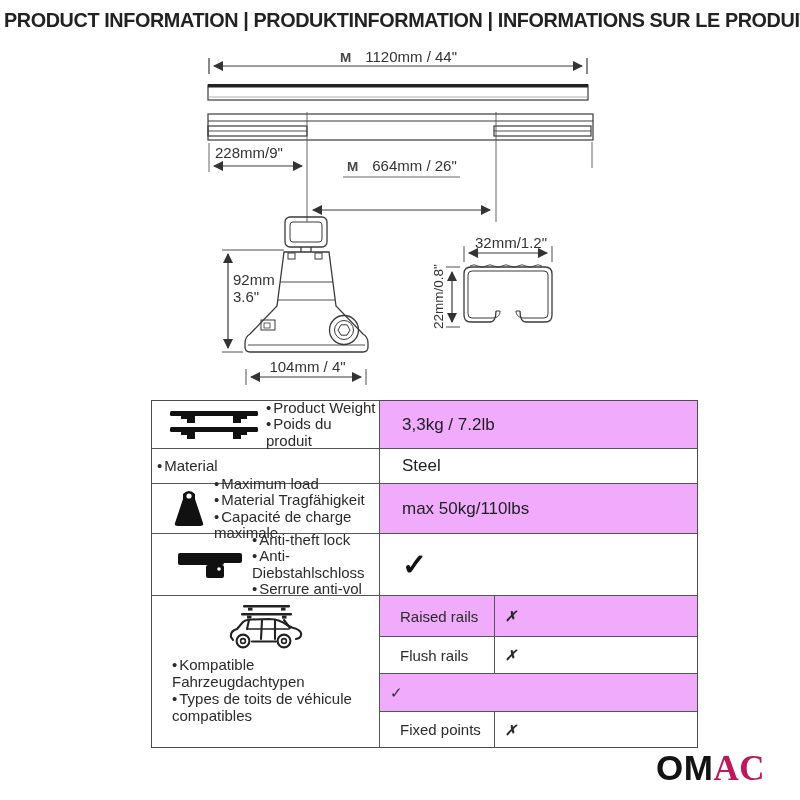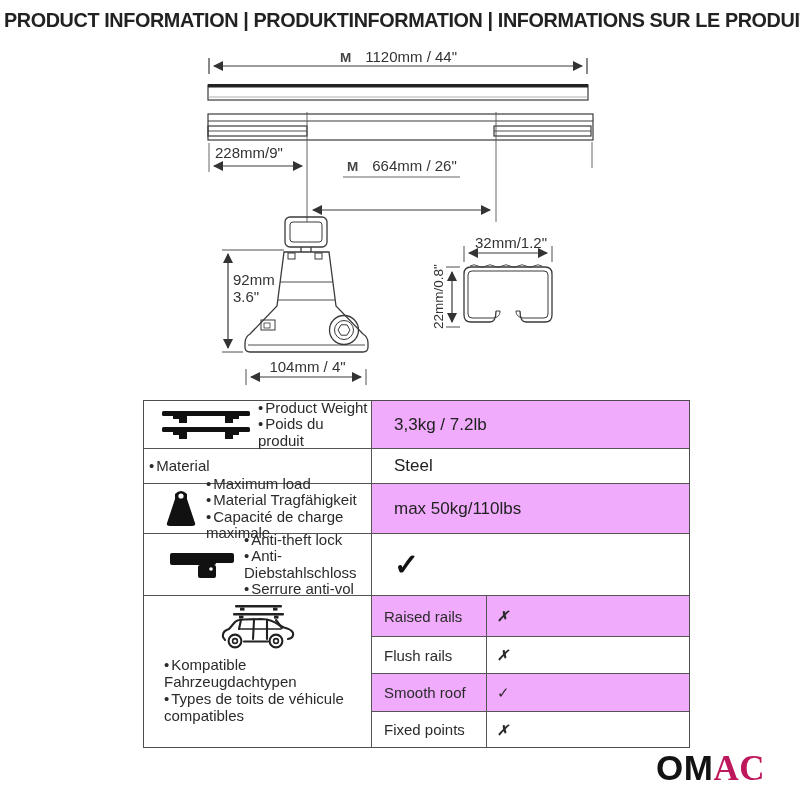--- a/index.html
+++ b/index.html
@@ -16,37 +16,37 @@
   }
   
   .dim{font-size:15px;color:#333;white-space:nowrap;}
   .dim .m{font-size:13.5px;margin-right:14px;font-weight:bold;color:#444;}
   .dim-row{display:flex;align-items:baseline;}
   .rot{transform:rotate(-90deg);transform-origin:center center;text-align:center;}
   
   svg.draw{left:0;top:0;pointer-events:none;}
   
   .spec-table{
-    left:143px;top:400px;width:545px;height:346px;
+    left:151px;top:400px;width:545px;height:346px;
     border:1.5px solid #4d4d4d;display:flex;flex-direction:column;
     font-size:15px;color:#2b2b2b;
   }
   .trow{display:flex;border-bottom:1px solid #555;}
   .trow:last-child{border-bottom:none;}
   .cell-l{width:228px;border-right:1px solid #555;display:flex;align-items:center;box-sizing:border-box;}
   .cell-v{flex:1;display:flex;align-items:center;padding-left:22px;font-size:17px;color:#222;}
   .shade{background:#f0abfc;}
   .labels div{line-height:16.5px;}
   .labels div::before{content:"•";margin-right:2px;}
   .icon-box{display:flex;align-items:center;justify-content:center;}
   
   .sub-col{flex:1;display:flex;flex-direction:column;}
   .sub-row{display:flex;flex:1;border-bottom:1px solid #555;}
   .sub-row:last-child{border-bottom:none;}
-  .sub-label{width:115px;border-right:1px solid #555;display:flex;align-items:center;padding-left:12px;box-sizing:border-box;font-size:15px;}
+  .sub-label{width:115px;border-right:1px solid #555;display:flex;align-items:center;padding-left:20px;box-sizing:border-box;font-size:15px;}
   .sub-val{flex:1;display:flex;align-items:center;padding-left:10px;font-size:14px;font-style:italic;font-weight:bold;}
   .big-check{font-size:30px;font-weight:bold;color:#111;}
   .row5-left{flex-direction:column;justify-content:flex-start;padding-top:8px;}
   .row5-labels{align-self:flex-start;padding-left:20px;margin-top:4px;width:200px;font-size:15px;}
   .row5-labels div{line-height:17px;}
   .row5-labels div::before{content:"•";margin-right:2px;}
   
   .logo{left:656px;top:748px;font-weight:bold;font-size:35px;letter-spacing:0.5px;white-space:nowrap;}
   .logo .p1{color:#131313;}
   .logo .p2{color:#be185d;font-family:Liberation Serif, serif;}
@@ -276,21 +276,20 @@
     <div class="sub-col">
       <div class="sub-row shade" style="min-height:40px;">
         <div class="sub-label">Raised rails</div>
         <div class="sub-val">✗</div>
       </div>
       <div class="sub-row" style="min-height:36px;">
         <div class="sub-label">Flush rails</div>
         <div class="sub-val">✗</div>
       </div>
       <div class="sub-row shade" style="min-height:37px;">
-        <div class="sub-label">Smooth roof</div>
         <div class="sub-val" style="font-style:normal;font-weight:normal;font-size:15px;">✓</div>
       </div>
       <div class="sub-row">
         <div class="sub-label">Fixed points</div>
         <div class="sub-val">✗</div>
       </div>
     </div>
   </div>
 </div>
 

